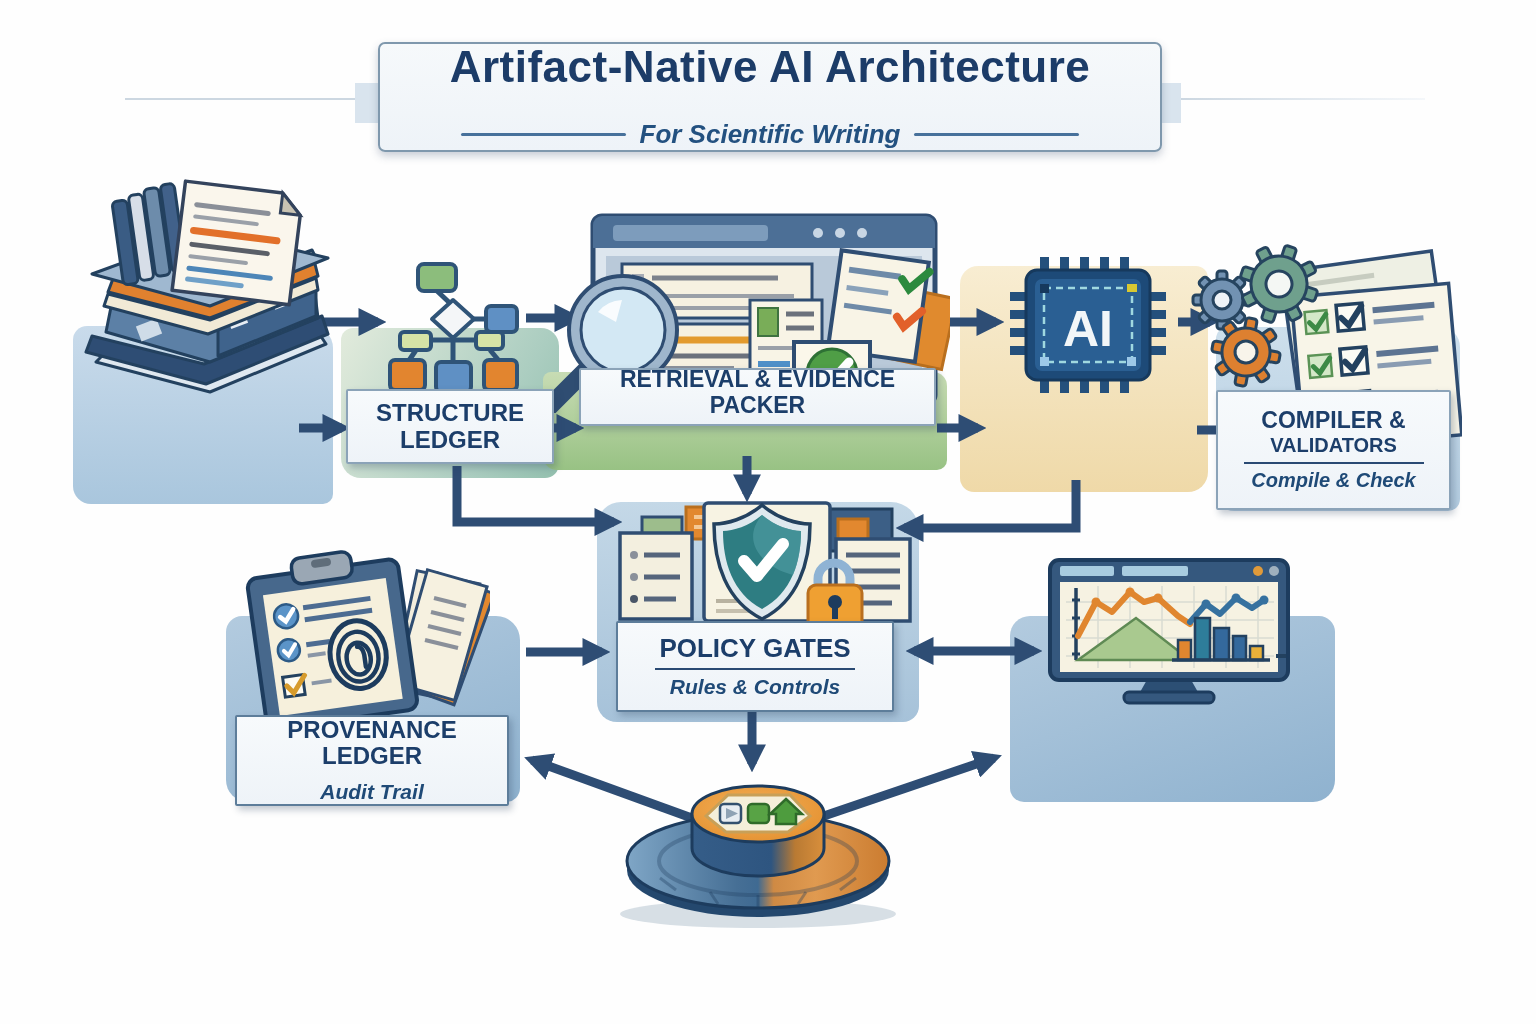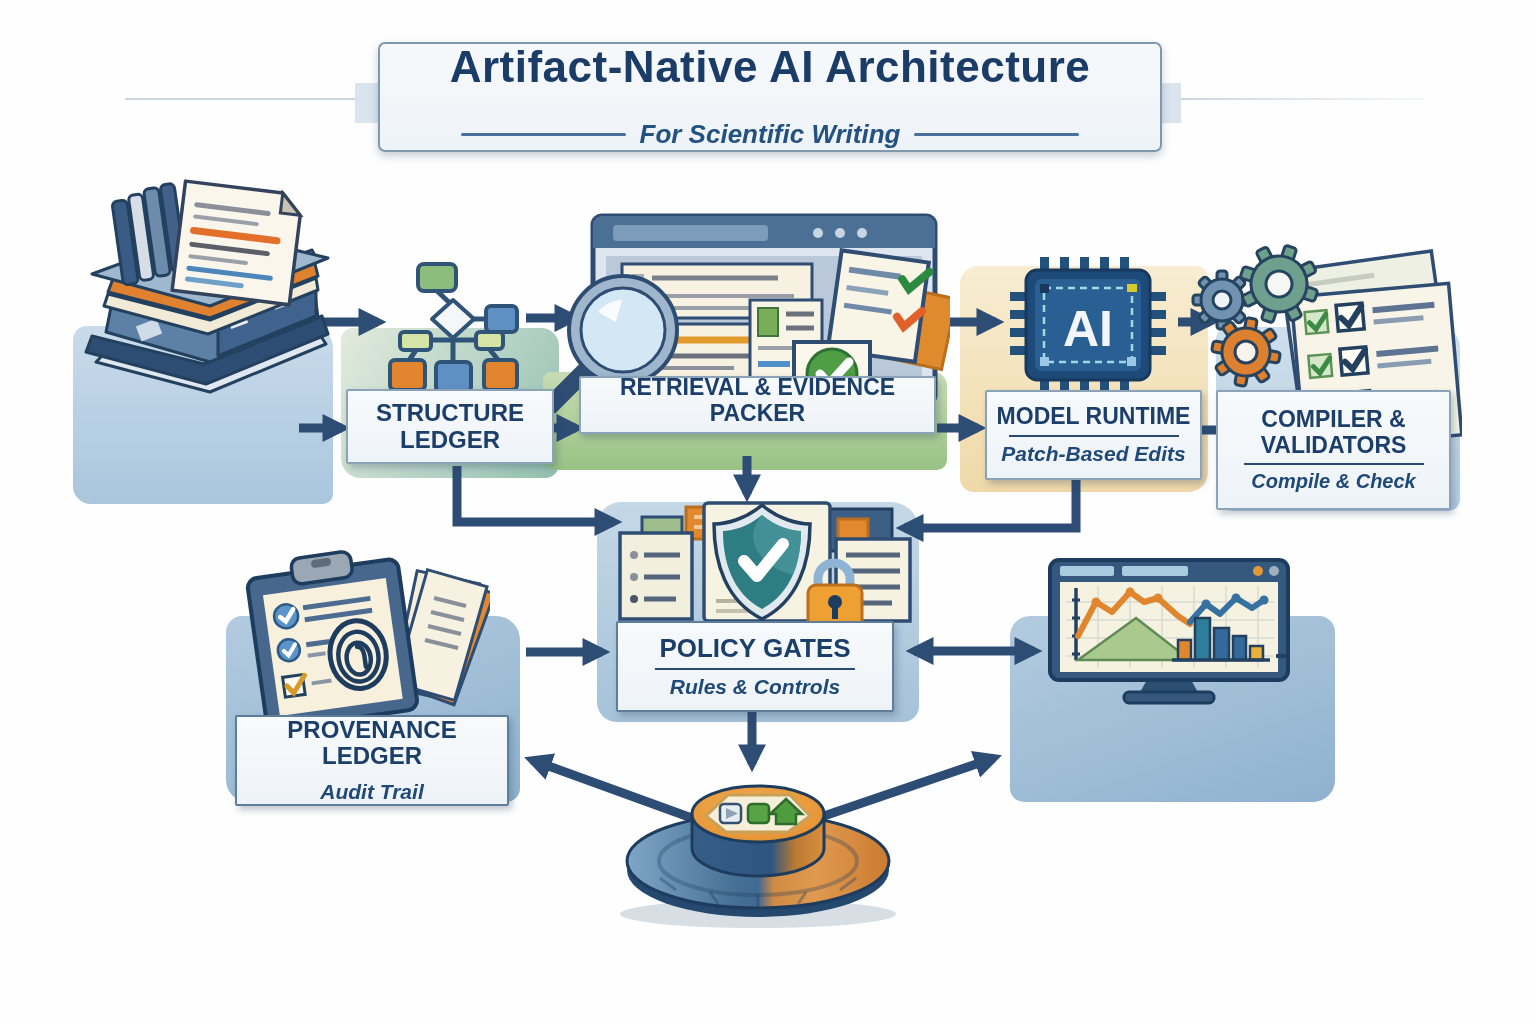--- a/index.html
+++ b/index.html
@@ -473,34 +473,29 @@
       <path d="M178,37 L194,52 H188 V62 H168 V52 H162 z" fill="#4e9c3e" stroke="#2f6b2a" stroke-width="2.5"></path>
     </svg>
   </div>
 
 
   <div class="label-box" style="left:346px;top:389px;width:208px;height:75px;">
     <div class="lt" style="font-size:24px;">STRUCTURE</div>
     <div class="lt" style="font-size:24px;">LEDGER</div>
   </div>
 
-  <div class="label-box" style="left:579px;top:376px;width:357px;height:58px;text-align:center;">
+  <div class="label-box" style="left:579px;top:368px;width:357px;height:58px;text-align:center;">
     <div class="lt" style="font-size:23px;">RETRIEVAL &amp; EVIDENCE PACKER</div>
     <div class="ldiv" style="width:310px;margin-top:4px;"></div>
   </div>
 
-  <div class="label-box" style="left:985px;top:390px;width:217px;height:90px;">
-    <div class="lt" style="font-size:23px;">MODEL RUNTIME</div>
-    <div class="ldiv" style="width:170px;"></div>
-    <div class="ls" style="font-size:21px;">Patch-Based Edits</div>
-  </div>
 
   <div class="label-box" style="left:1216px;top:390px;width:235px;height:120px;">
     <div class="lt" style="font-size:23px;">COMPILER &amp;</div>
-    <div class="lt" style="font-size:23px;text-align:right;">VALIDATORS</div>
+    <div class="lt" style="font-size:20px;text-align:right;">VALIDATORS</div>
     <div class="ldiv" style="width:180px;"></div>
     <div class="ls" style="font-size:20px;">Compile &amp; Check</div>
   </div>
 
   <div class="label-box dark" style="left:616px;top:621px;width:278px;height:91px;">
     <div class="lt" style="font-size:26px;">POLICY GATES</div>
     <div class="ldiv" style="width:200px;"></div>
     <div class="ls" style="font-size:21px;">Rules &amp; Controls</div>
   </div>
 

